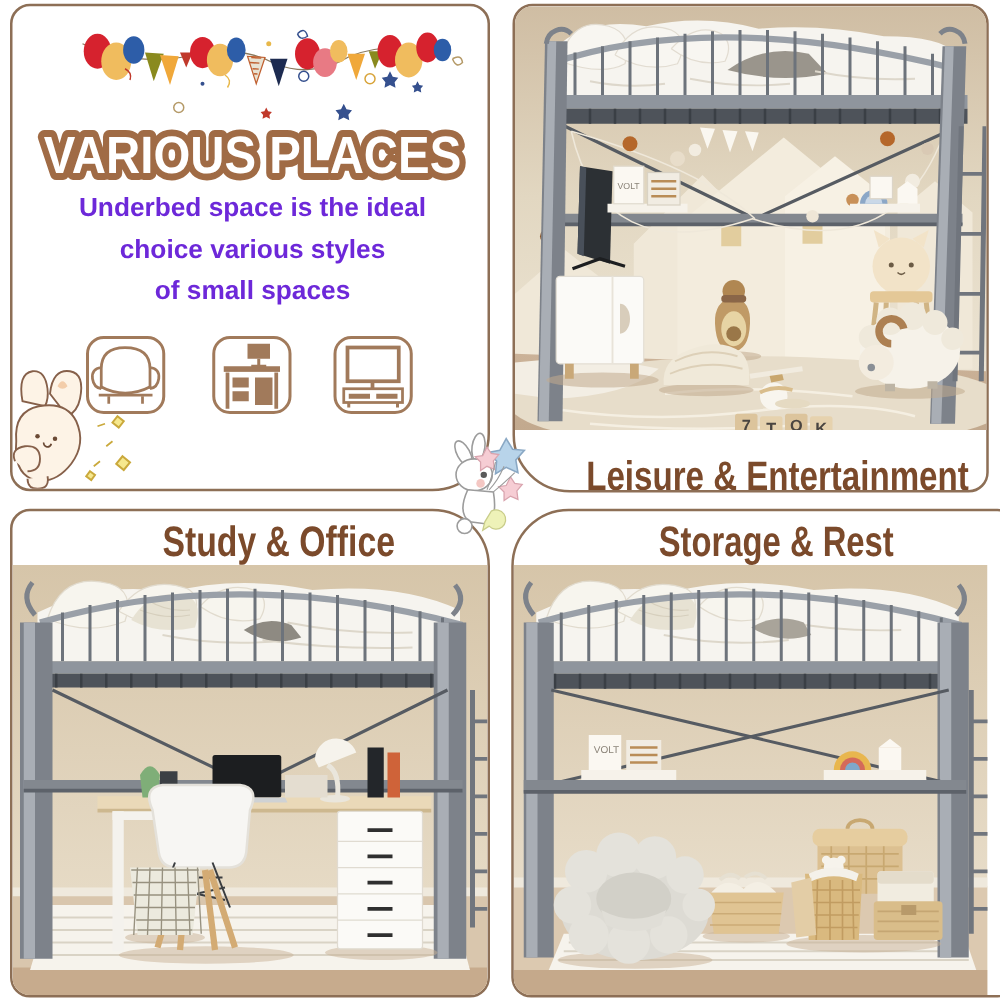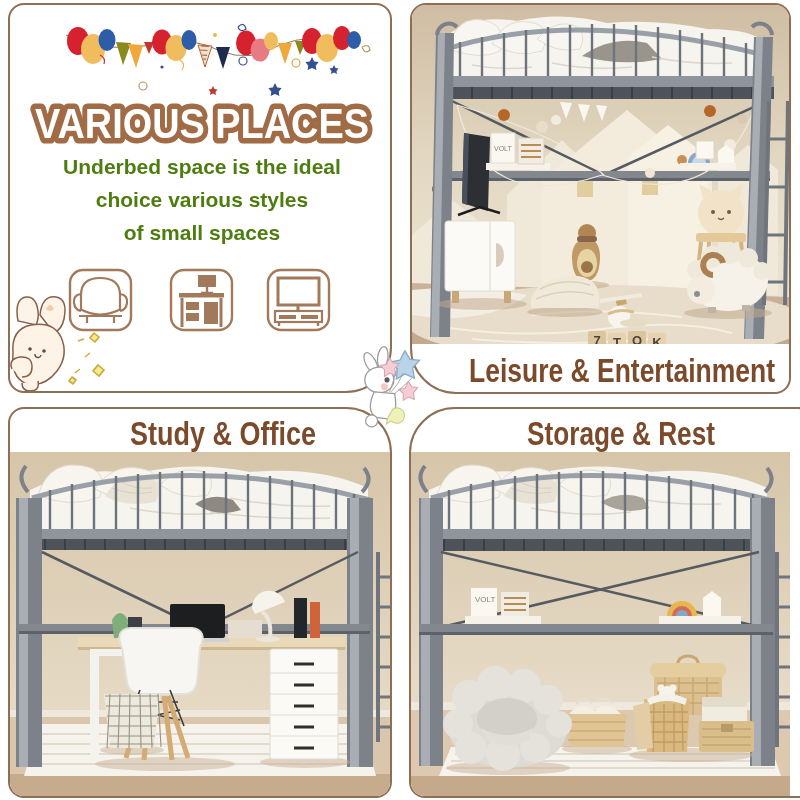--- a/index.html
+++ b/index.html
@@ -83,21 +83,21 @@
 
   <div style="position:absolute;left:0;top:88px;width:384px;height:60px;">
     <svg width="384" height="60" viewBox="0 0 384 60">
       <g font-family="Liberation Sans, sans-serif" font-weight="bold" font-size="42" text-anchor="middle">
         <text x="192" y="45" textLength="334" lengthAdjust="spacingAndGlyphs" fill="none" stroke="#a06b45" stroke-width="11" stroke-linejoin="round">VARIOUS PLACES</text>
         <text x="192" y="45" textLength="334" lengthAdjust="spacingAndGlyphs" fill="#ffffff">VARIOUS PLACES</text>
       </g>
     </svg>
   </div>
 
-  <div style="position:absolute;left:0;top:145px;width:384px;text-align:center;color:#4d7c0f;font-size:21px;font-weight:bold;line-height:33px;letter-spacing:0px;">
+  <div style="position:absolute;left:0;top:145px;width:384px;text-align:center;color:#6d28d9;font-size:21px;font-weight:bold;line-height:33px;letter-spacing:0px;">
     Underbed space is the ideal<br>choice various styles<br>of small spaces
   </div>
 
   <div style="position:absolute;left:0;top:260px;width:384px;height:72px;">
     <svg width="384" height="72" viewBox="0 0 384 72" fill="none" stroke="#a17a5b" stroke-width="2.4">
 
       <g>
         <rect x="60" y="5" width="61" height="60" rx="13"></rect>
         <path d="M71,46 L71,30 Q71,13 90,13 Q110,13 110,30 L110,46" stroke-width="2.2"></path>
         <path d="M71,29 q-8,1 -7,9 q1,7 7,8 M110,29 q8,1 7,9 q-1,7 -7,8" stroke-width="2.2"></path>
@@ -374,21 +374,21 @@
       <g font-family="Liberation Sans,sans-serif" font-size="13" font-weight="bold" fill="#4a4540" text-anchor="middle">
         <text x="185" y="340">7</text>
             <text x="205" y="342">T</text>
             <text x="225" y="340">O</text>
             <text x="245" y="342">K</text>
       </g>
     </g>
   </svg>
   </div>
 
-  <div style="position:absolute;left:0;top:339px;width:379px;height:56px;">
+  <div style="position:absolute;left:0;top:349px;width:379px;height:56px;">
     <svg width="379" height="48" viewBox="0 0 379 48">
         <text x="210" y="38" text-anchor="middle" font-family="Liberation Sans, sans-serif" font-weight="bold" font-size="33" fill="#7b4a2b" textLength="306" lengthAdjust="spacingAndGlyphs">Leisure &amp; Entertainment</text>
       </svg>
   </div>
 
 </div>
 
 <div class="panel" id="p3" style="left:8px;top:407px;width:384px;height:391px;border-radius:16px 46px 16px 16px;">
 
   <div style="position:absolute;left:0;top:0;width:384px;height:45px;margin-left:35px;">

